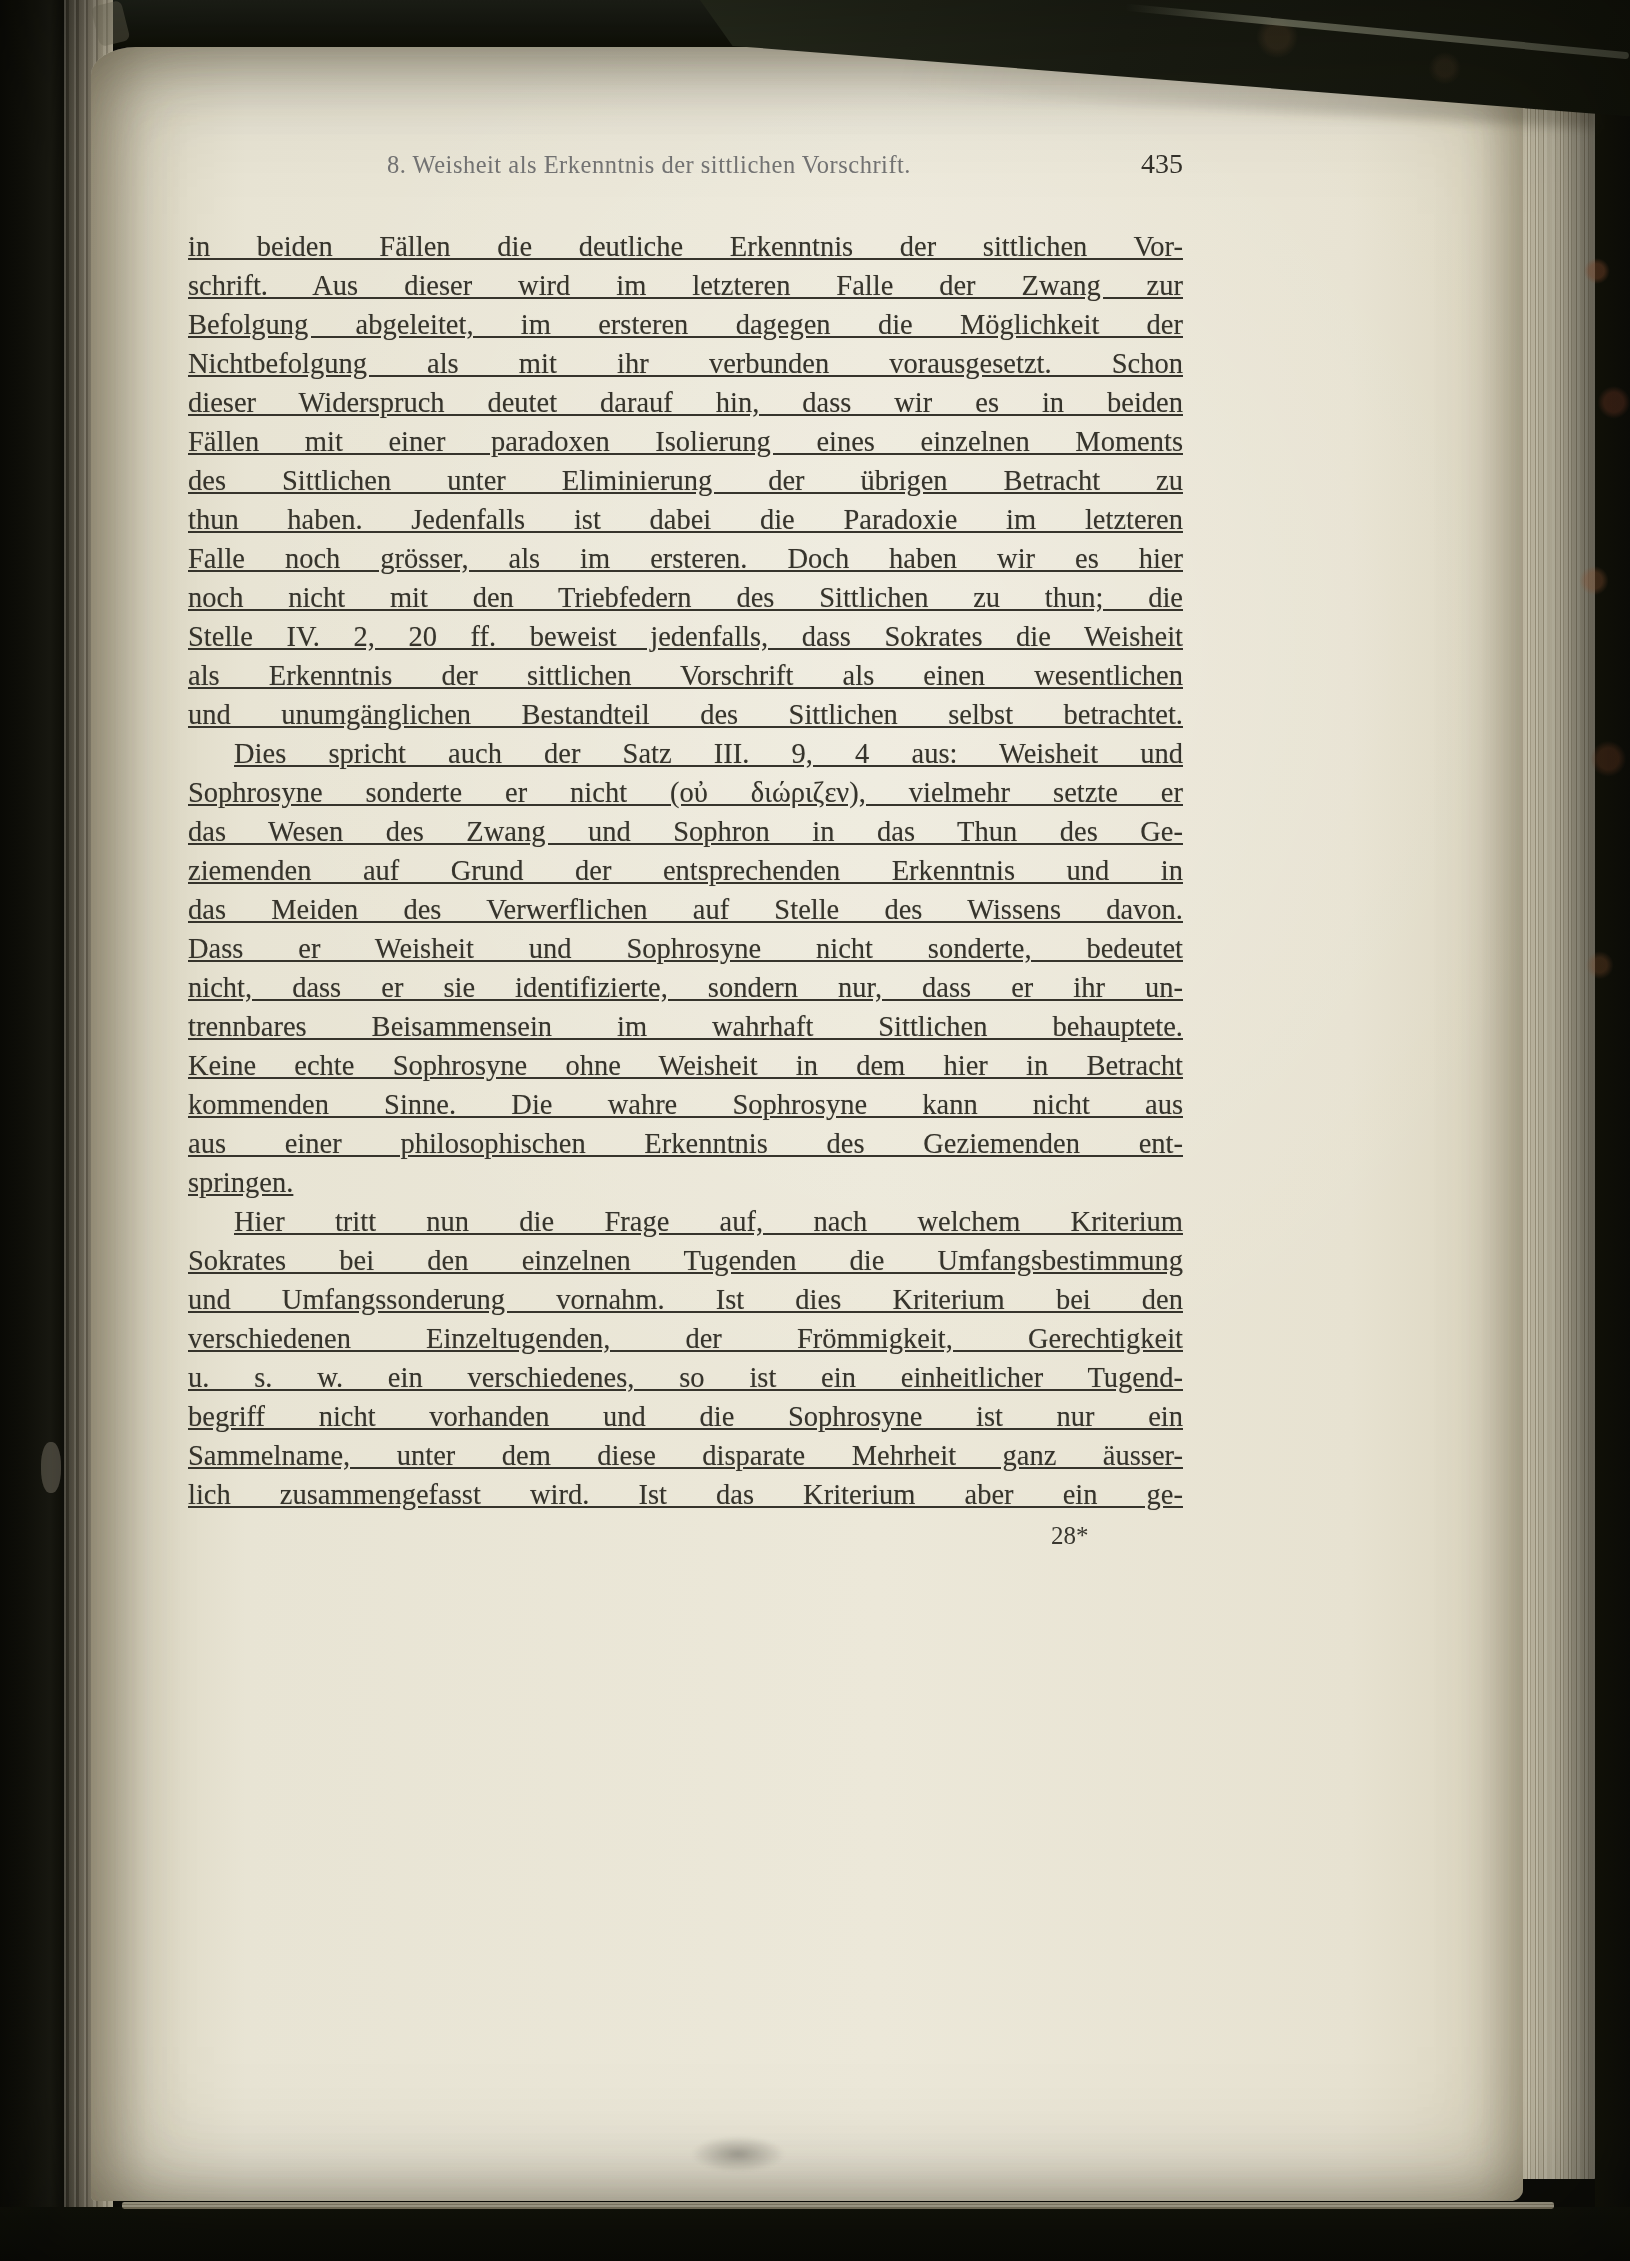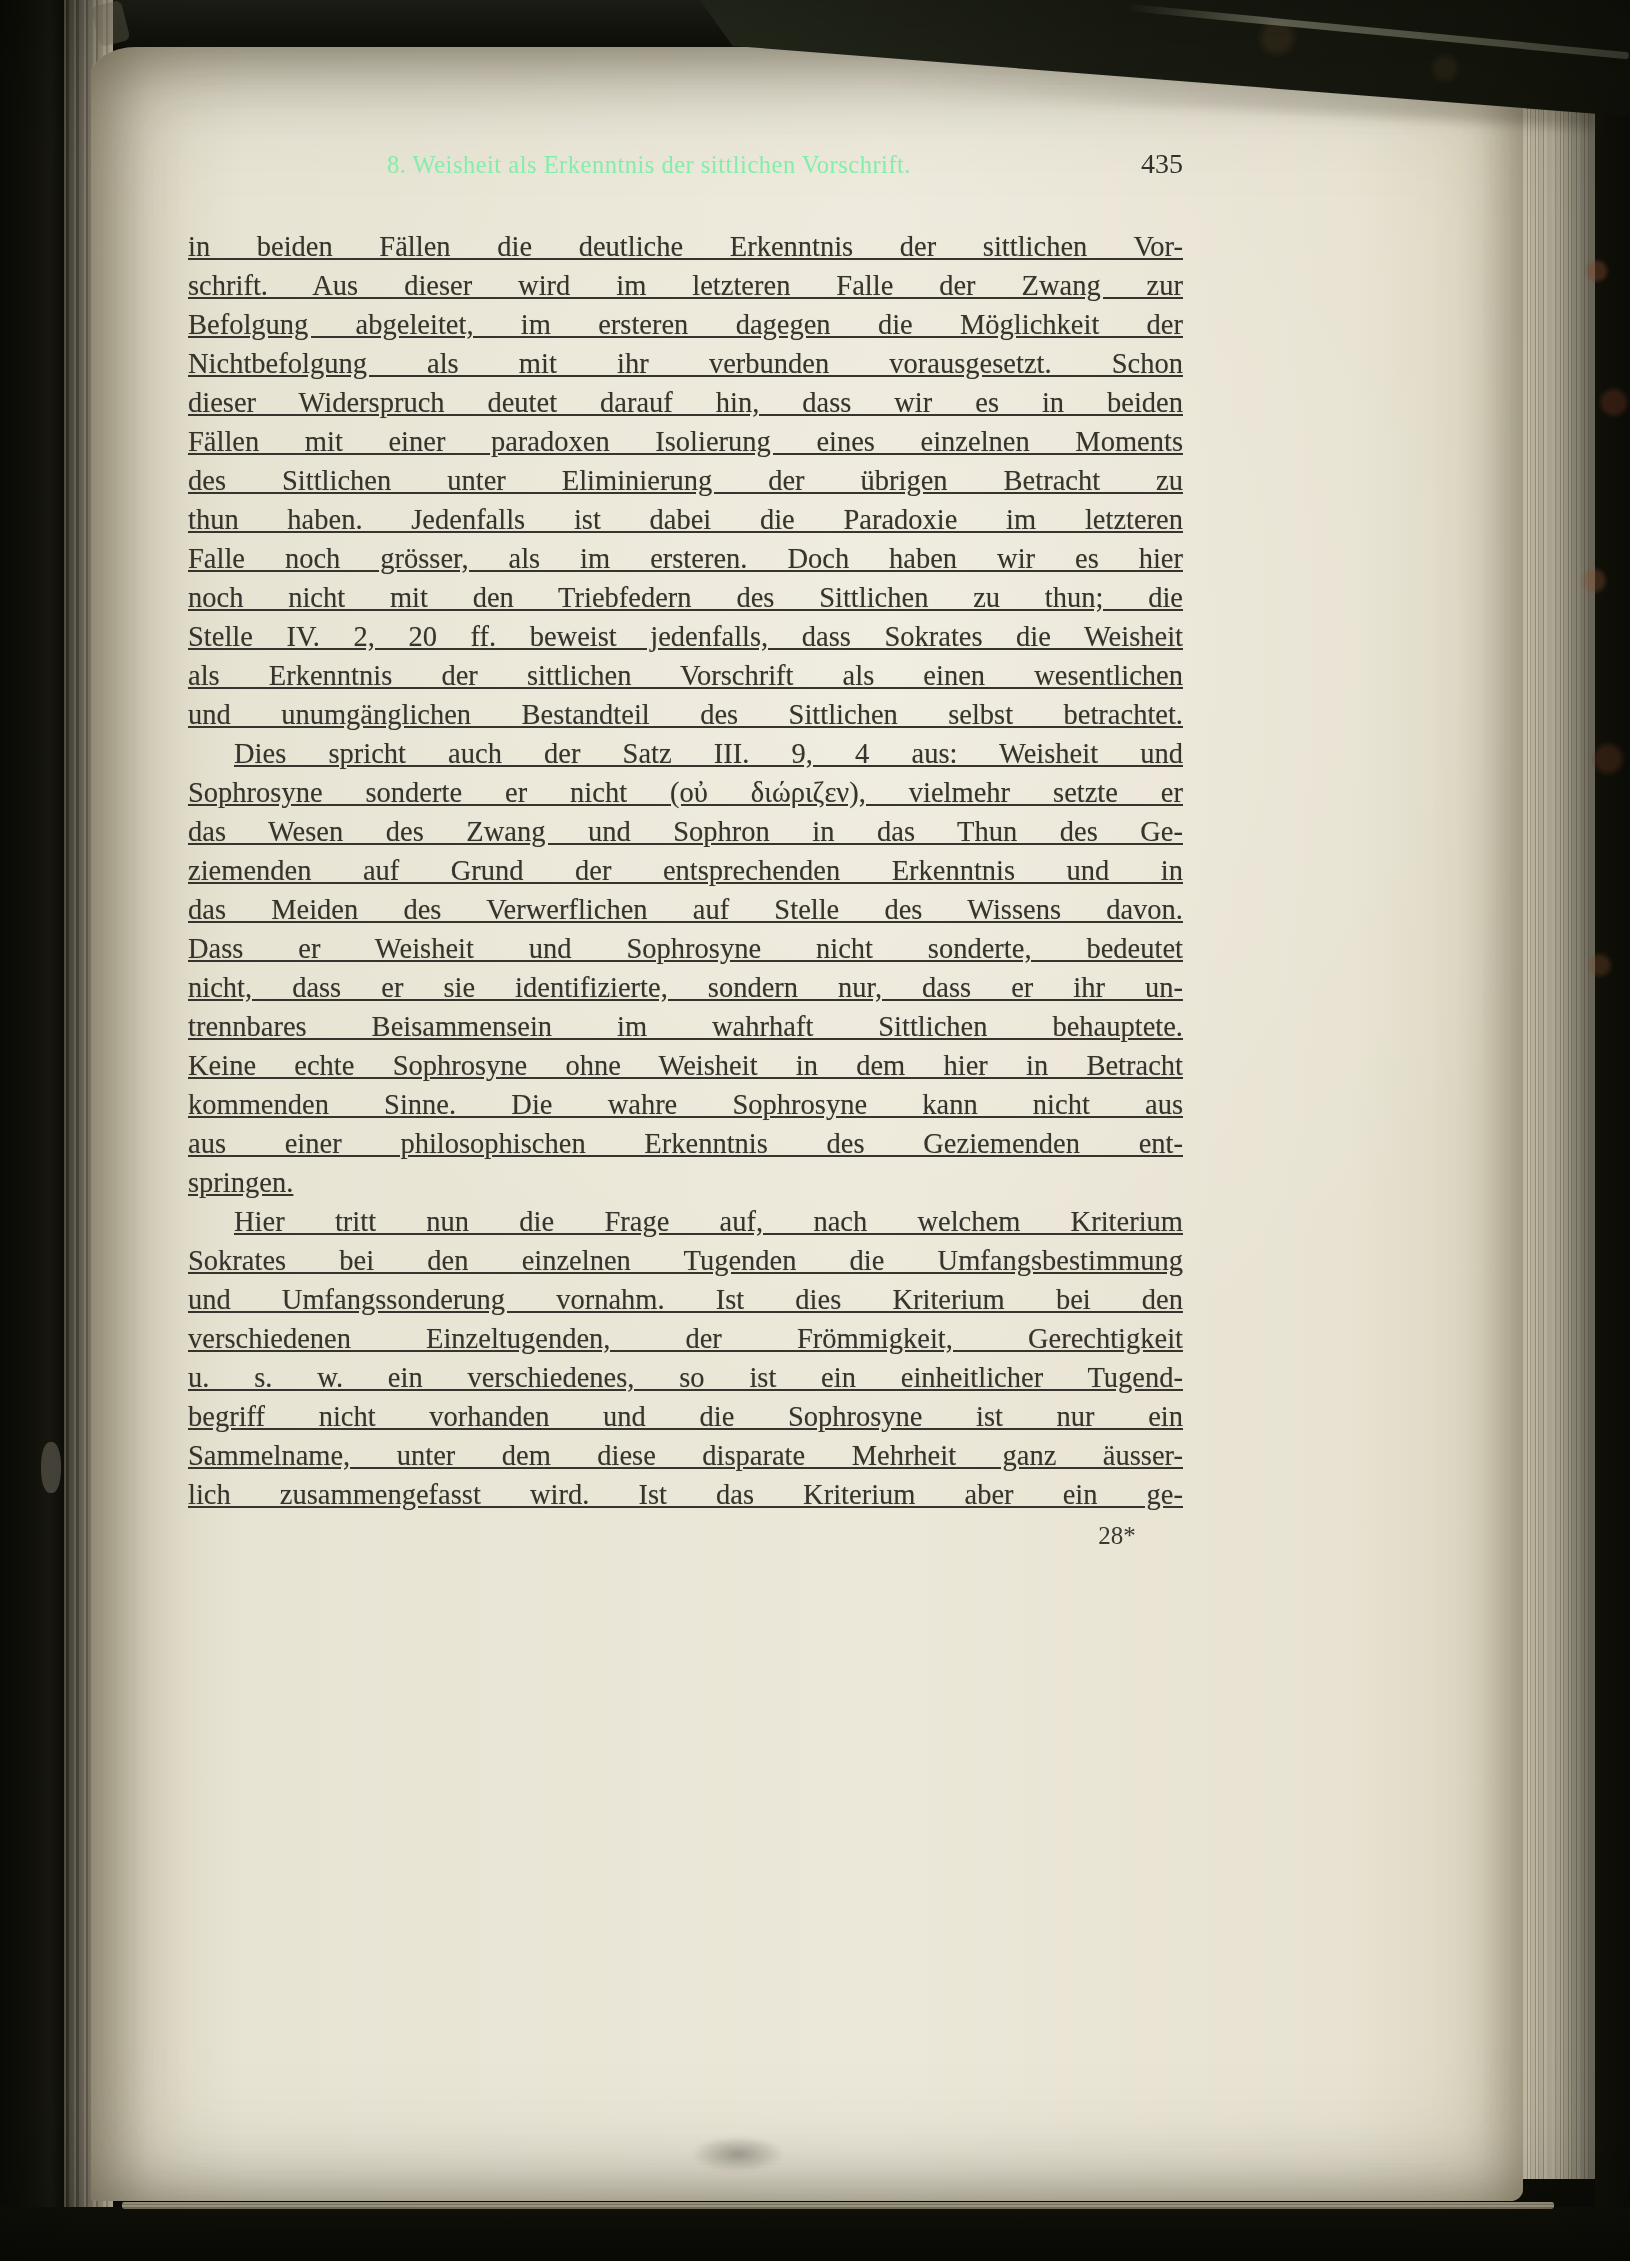--- a/index.html
+++ b/index.html
@@ -127,21 +127,21 @@
   .text-col{
     position:absolute; left:188px; top:148px; width:995px;
     z-index:10;
     color:#36342c;
   }
   .page-header{position:relative; height:38px;}
   .running-title{
     position:absolute; left:0; right:73px; top:3.3px;
     text-align:center;
     font-size:24.5px; letter-spacing:0.5px;
-    color:#86efac;
+    color:#737373;
     white-space:nowrap;
   }
   .folio{
     position:absolute; right:0; top:0;
     font-size:28px; color:#33312a;
   }
   .body-text{
     margin-top:41px;
     font-size:28.5px;
     line-height:39px;
@@ -153,21 +153,20 @@
     white-space:normal;
     height:39px; overflow:visible;text-decoration:underline;
   }
   .line.indent{text-indent:46px;}
   .line.last{text-align-last:left;}
   .signature{
     margin-top:8.2px;
     padding-left:863px;
     font-size:25px;
     color:#3a3830;
-    text-align:center;
   }
 
   
   .vignette{
     position:absolute; left:0; top:0; width:1631px; height:2261px;
     box-shadow:inset 0 0 179px rgba(0,0,0,.38);
     pointer-events:none;
     z-index:30;
   }
 </style>

